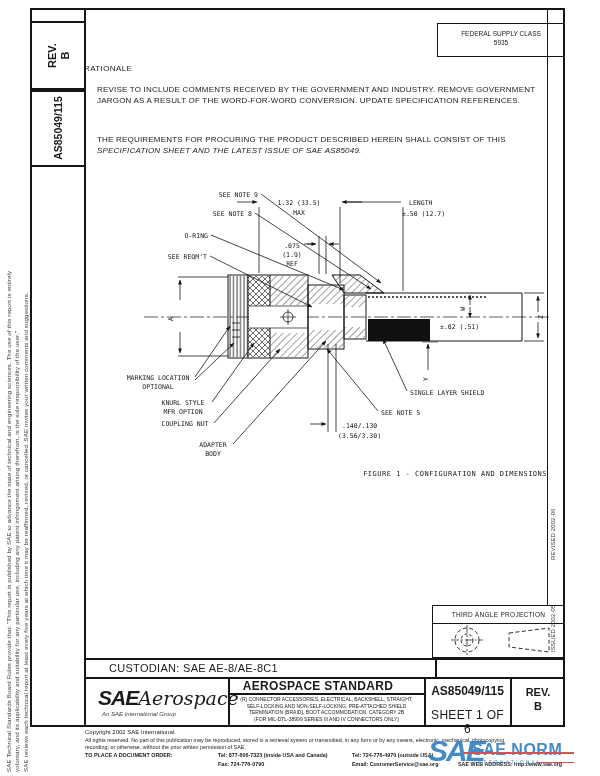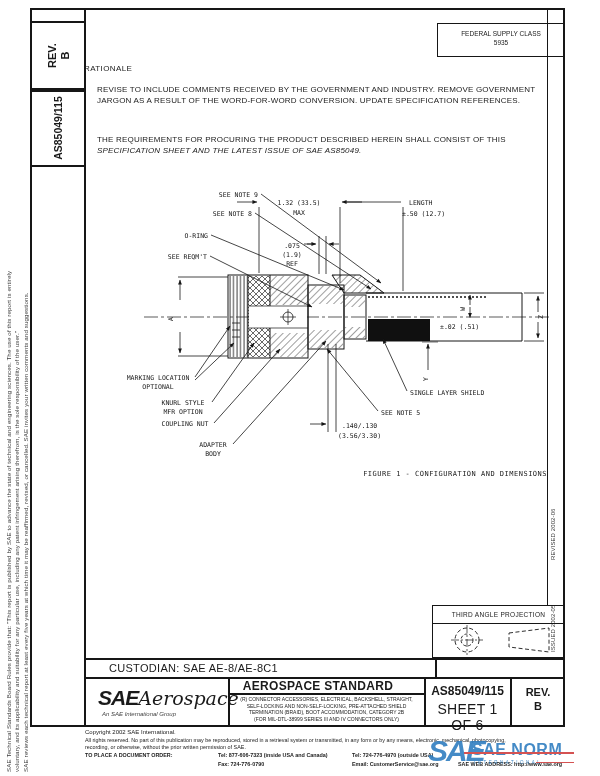--- a/index.html
+++ b/index.html
@@ -229,21 +229,21 @@
 <div class="abs" style="left:230px;top:679px;width:176px;text-align:center;font-weight:bold;font-size:12px;letter-spacing:.3px;">AEROSPACE STANDARD</div>
 <div class="abs" style="left:230px;top:696px;width:193px;text-align:center;font-size:5px;line-height:6.6px;color:#222;">
   <div>(R) CONNECTOR ACCESSORIES, ELECTRICAL, BACKSHELL, STRAIGHT,</div>
   <div>SELF-LOCKING AND NON-SELF-LOCKING, PRE-ATTACHED SHIELD</div>
   <div>TERMINATION (BRAID), BOOT ACCOMMODATION, CATEGORY 2B</div>
   <div>(FOR MIL-DTL-38999 SERIES III AND IV CONNECTORS ONLY)</div>
 </div>
 
 <div class="abs" style="left:426px;top:684px;width:83px;text-align:center;">
   <div style="font-weight:bold;font-size:12px;">AS85049/115</div>
-  <div style="font-size:14px;margin-top:3px;letter-spacing:.3px;">SHEET 1 OF 6</div>
+  <div style="font-size:12px;margin-top:10px;letter-spacing:.3px;">SHEET 1 OF 6</div>
 </div>
 
 <div class="abs" style="left:512px;top:685px;width:52px;text-align:center;font-weight:bold;font-size:11px;line-height:14px;">
   <div>REV.</div>
   <div>B</div>
 </div>
 
 <div class="abs ftr" style="left:85px;top:729px;font-size:6px;">Copyright 2002 SAE International.</div>
 <div class="abs ftr" style="left:85px;top:737px;">All rights reserved. No part of this publication may be reproduced, stored in a retrieval system or transmitted, in any form or by any means, electronic, mechanical, photocopying,</div>
 <div class="abs ftr" style="left:85px;top:744px;">recording, or otherwise, without the prior written permission of SAE.</div>

